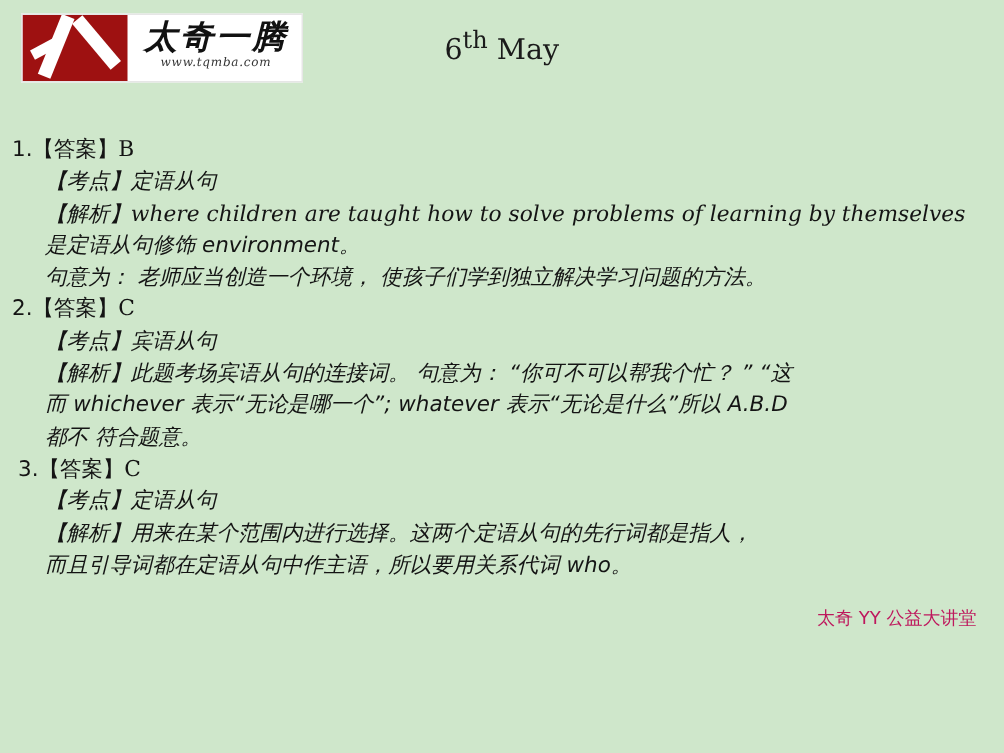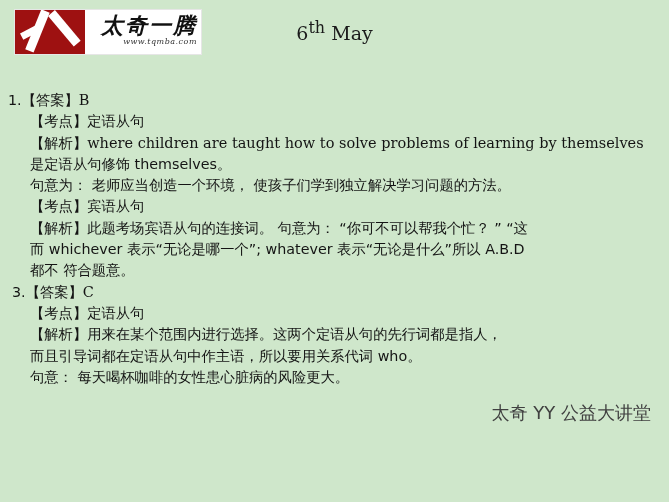--- a/index.html
+++ b/index.html
@@ -71,21 +71,21 @@
     width: 7px;
     height: 20px;
     left: 12px;
     top: 12px;
     transform: rotate(62deg);
   }
   .logo-text {
     flex: 1;
     position: relative;
     padding: 2px 4px 0 6px;
-    text-align: right;
+    text-align: center;
   }
   .logo-cn {
     font-family: "DejaVu Serif", serif;
     font-size: 22px;
     font-weight: bold;
     color: #111111;
     letter-spacing: 2px;
     font-style: italic;
     line-height: 26px;
     white-space: nowrap;
@@ -129,40 +129,41 @@
   .qblock {
     margin-bottom: 0;
   }
   .line {
     line-height: 21.3px;
     white-space: nowrap;
     color: #141414;
   }
   .line.indent {
     padding-left: 22px;
+    font-style: italic;
   }
   .num {
     color: #141414;
   }
   .en {
     font-family: "DejaVu Serif", serif;
     font-size: 14.5px;
     margin-top: 16px;
   }
   .ans {
     font-family: "DejaVu Serif", serif;
     font-size: 14.5px;
   }
   .footer-line {
     text-align: right;
     padding-right: 14px;
     line-height: 21.3px;
     margin-top: 14px;
-    font-size: 18px;
-    color: #404040;
+    font-size: 12px;
+    color: #be185d;
     white-space: nowrap;
   }
 </style>
 </head>
 <body>
 
 <div class="slide">
 
   <div class="header">
 
@@ -189,25 +190,28 @@
     <div class="qblock">
       <div class="line">
         <span class="num">1.</span><span>【答案】</span><span class="ans">B</span>
       </div>
       <div class="line indent">
         <span>【考点】</span><span>定语从句</span>
       </div>
       <div class="line indent">
         <span>【解析】</span><span class="en">where children are taught how to solve problems of learning by themselves</span>
       </div>
-      <div class="line indent">是定语从句修饰 themselves。</div>
+      <div class="line indent">是定语从句修饰 environment。</div>
       <div class="line indent">句意为：  老师应当创造一个环境，  使孩子们学到独立解决学习问题的方法。</div>
     </div>
 
     <div class="qblock">
+      <div class="line">
+        <span class="num">2.</span><span>【答案】</span><span class="ans">C</span>
+      </div>
       <div class="line indent">
         <span>【考点】</span><span>宾语从句</span>
       </div>
       <div class="line indent">
         <span>【解析】</span><span>此题考场宾语从句的连接词。 句意为： “你可不可以帮我个忙？ ” “这</span>
       </div>
       <div class="line indent">而  whichever  表示“无论是哪一个”;  whatever  表示“无论是什么”所以  A.B.D</div>
       <div class="line indent">都不    符合题意。</div>
     </div>
 
@@ -215,19 +219,18 @@
       <div class="line" style="padding-left:4px;">
         <span class="num">3.</span><span>【答案】</span><span class="ans">C</span>
       </div>
       <div class="line indent">
         <span>【考点】</span><span>定语从句</span>
       </div>
       <div class="line indent">
         <span>【解析】</span><span>用来在某个范围内进行选择。这两个定语从句的先行词都是指人，</span>
       </div>
       <div class="line indent">而且引导词都在定语从句中作主语，所以要用关系代词 who。</div>
-      <div class="line indent">句意：  每天喝杯咖啡的女性患心脏病的风险更大。</div>
     </div>
 
     <div class="footer-line">太奇 YY 公益大讲堂</div>
 
   </div>
 </div>
 
 </body></html>

